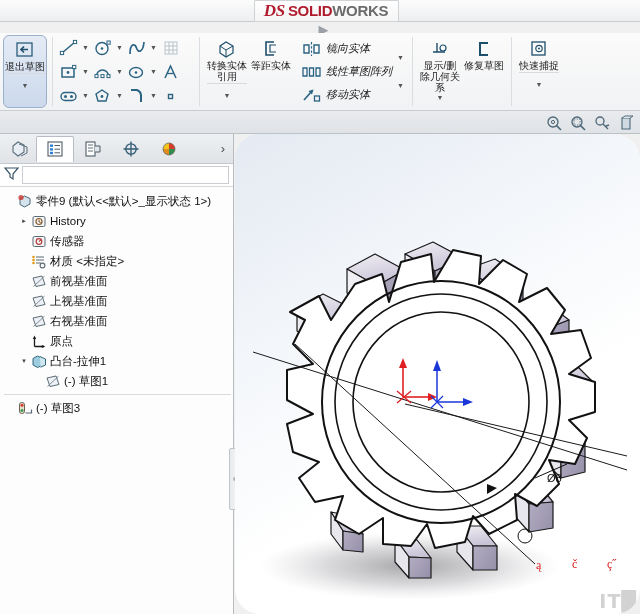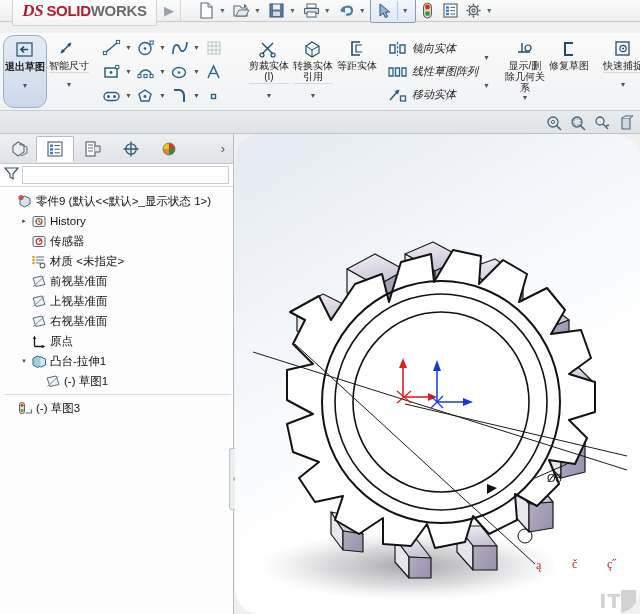--- a/index.html
+++ b/index.html
@@ -8,21 +8,21 @@
     font-family: "Liberation Sans", sans-serif;
     background: #f0f0f0;
   }
   #app { position: relative; width: 640px; height: 614px; }
 
   
   .topbar {
     position: absolute; left:0; top:0; width:640px; height:22px;
     background: linear-gradient(#fcfcfc,#eceef0);
     border-bottom: 1px solid #c8ccd0;
-    display:flex; align-items:center;
+    display:flex; align-items:center;flex-direction:column;
   }
   .sw-logo {
     width:145px; height:31px; margin-left:12px;
     background: linear-gradient(#ffffff,#f4f4f4);
     border:1px solid #cfd3d6; border-radius:1px;
     display:flex; align-items:center; justify-content:center;
   }
   .sw-logo-txt { font-size:15px; font-weight:bold; color:#b01c2e; letter-spacing:-0.3px; white-space:nowrap; }
   .sw-logo-txt .ds { font-family:"Liberation Serif",serif; font-style:italic; font-size:17px; margin-right:3px;}
   .sw-logo-txt .works { color:#6b6b6b; font-weight:bold; }
@@ -49,21 +49,21 @@
     display:flex; align-items:stretch;
   }
   .rgroup { display:flex; align-items:stretch; padding:2px 3px; }
   .rdiv { width:1px; background:#dadee2; margin:4px 2px; }
 
   
   .bigcmd {
     width:44px; display:flex; flex-direction:column; align-items:center;
     padding-top:3px; cursor:default;
   }
-  .bigcmd.sel { background:linear-gradient(#e4ebf5,#ccd9ec); border:1px solid #9bb0cc; border-radius:11px;font-weight:bold; }
+  .bigcmd.sel { background:linear-gradient(#e4ebf5,#ccd9ec); border:1px solid #9bb0cc; border-radius:6px; }
   .bigcmd .bi { height:22px; display:flex; align-items:center; justify-content:center; }
   .bigcmd .blabel {
     font-size:10px; line-height:11px; color:#1b1b1b; text-align:center;
     width:42px; word-break:break-all;
   }
   .bigcmd .bcaret { font-size:7px; color:#555; margin-top:1px; }
   .bigcmd .dropline { border-top:1px solid #d7dbe0; width:40px; margin-top:1px; text-align:center;}
 
   
   .icongrid { display:grid; grid-template-columns:repeat(4, 34px); grid-auto-rows:24px; align-content:center; }
@@ -264,31 +264,20 @@
       <div class="bigcmd sel">
         <span class="bi">
           <svg width="22" height="18" viewBox="0 0 22 18">
               <rect x="3" y="2" width="15" height="13" fill="none" stroke="#2a5d7c" stroke-width="1.3"></rect>
               <path d="M14 8.5 H7 M10 5.5 L7 8.5 L10 11.5" fill="none" stroke="#1d4e6b" stroke-width="1.6"></path>
             </svg>
         </span>
         <span class="blabel">退出草图</span>
         <span class="dropline"><span class="bcaret">▼</span></span>
       </div>
-      <div class="bigcmd">
-        <span class="bi">
-          <svg width="22" height="18" viewBox="0 0 22 18">
-              <path d="M3 13 L13 3" stroke="#1d4e6b" stroke-width="1.5" fill="none"></path>
-              <path d="M3 13 l4 -1 -3 -3 z" fill="#1d4e6b"></path>
-              <path d="M13 3 l-1 4 -3 -3 z" fill="#1d4e6b"></path>
-            </svg>
-        </span>
-        <span class="blabel">智能尺寸</span>
-        <span class="dropline"><span class="bcaret">▼</span></span>
-      </div>
     </div>
 
     <div class="rdiv"></div>
 
     <div class="rgroup">
       <div class="icongrid" id="entity-grid">
           <div class="igcell">
             <span class="gi">
               <svg width="20" height="18" viewBox="0 0 20 18">
                 <path d="M3 14 L16 3" stroke="#2b6382" stroke-width="1.5"></path>
@@ -397,31 +386,20 @@
                 <rect x="7.5" y="7.5" width="4" height="4" fill="none" stroke="#2b6382" stroke-width="1.4"></rect>
               </svg>
             </span>
           </div>
         </div>
     </div>
 
     <div class="rdiv"></div>
 
     <div class="rgroup">
-      <div class="bigcmd">
-        <span class="bi">
-          <svg width="22" height="18" viewBox="0 0 22 18">
-              <path d="M4 3 L15 14 M15 3 L4 14" stroke="#1d4e6b" stroke-width="1.4" fill="none"></path>
-              <circle cx="4" cy="15" r="2" fill="none" stroke="#1d4e6b" stroke-width="1.2"></circle>
-              <circle cx="15" cy="15" r="2" fill="none" stroke="#1d4e6b" stroke-width="1.2"></circle>
-            </svg>
-        </span>
-        <span class="blabel">剪裁实体(I)</span>
-        <span class="dropline"><span class="bcaret">▼</span></span>
-      </div>
       <div class="bigcmd">
         <span class="bi">
           <svg width="22" height="18" viewBox="0 0 22 18">
               <path d="M4 6 L10 2 L17 6 L17 13 L10 17 L4 13 Z" fill="none" stroke="#1d4e6b" stroke-width="1.2"></path>
               <path d="M4 6 L10 10 L17 6 M10 10 L10 17" fill="none" stroke="#1d4e6b" stroke-width="1"></path>
             </svg>
         </span>
         <span class="blabel">转换实体引用</span>
         <span class="dropline"><span class="bcaret">▼</span></span>
       </div>

